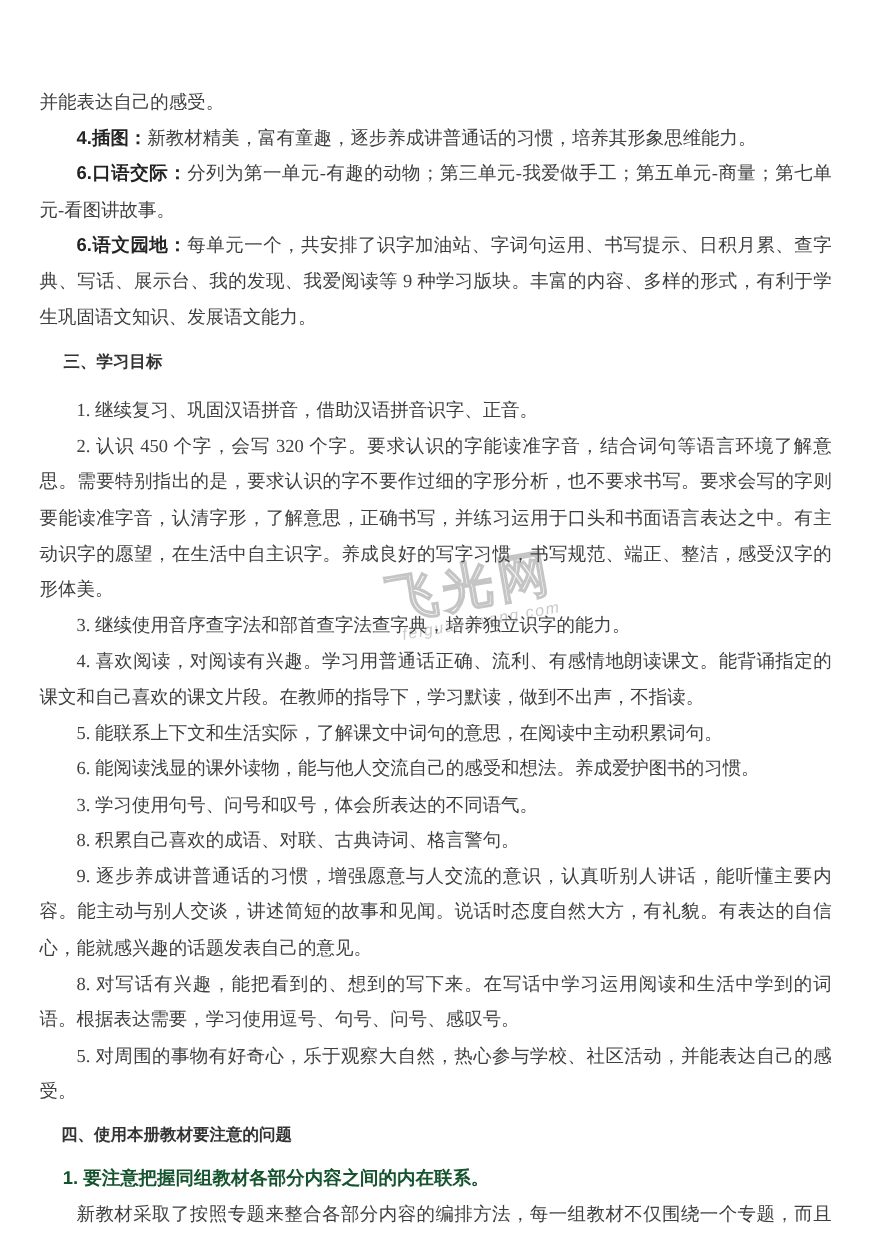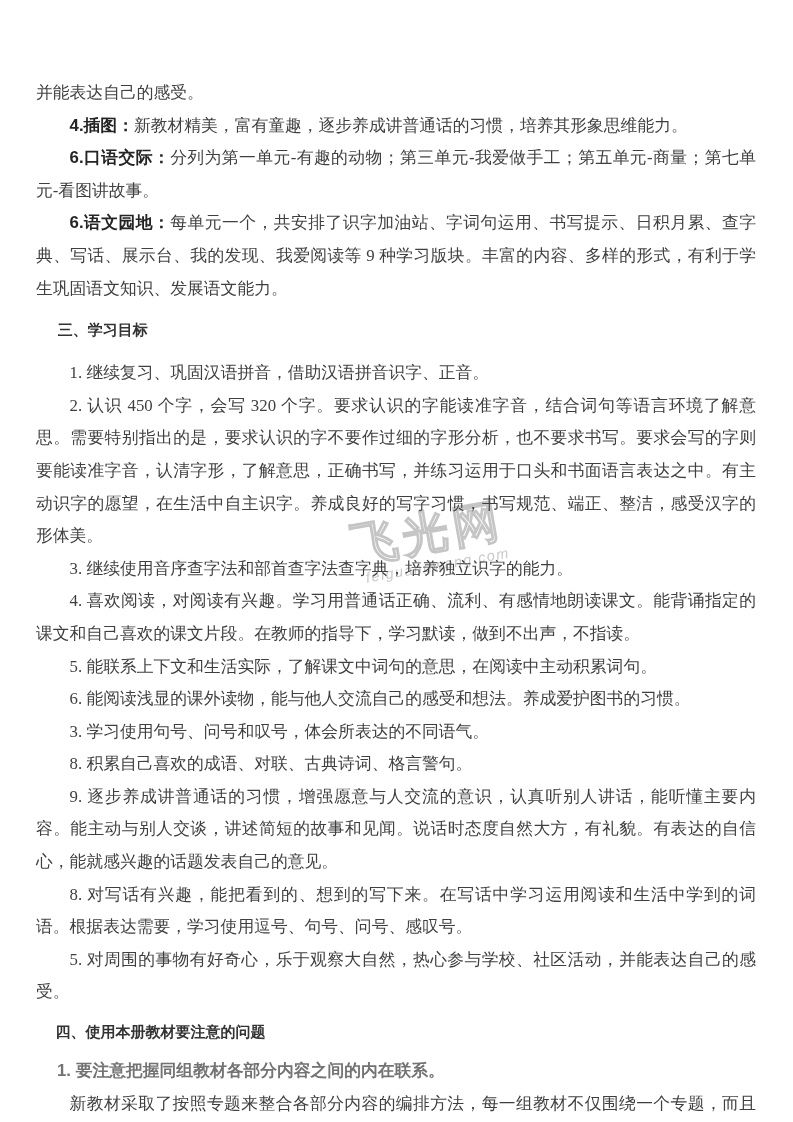--- a/index.html
+++ b/index.html
@@ -35,21 +35,21 @@
     font-size:15px;
     line-height:30px;
     color:#333333;
     margin:10px 0 12px 0;
     text-indent:1.45em;
   }
   h2.sec.sec2{margin:8px 0 8px 0;text-indent:1.3em;font-family:Liberation Serif, serif;}
   p.subhead{
     font-family:"Liberation Sans","DejaVu Sans",sans-serif;
     font-weight:bold;
-    color:#737373;
+    color:#14532d;
     text-indent:1.25em !important;
   }
   .watermark{
     position:absolute;
     left:348px;top:522px;
     z-index:1;
     transform:rotate(-10deg);
     transform-origin:left top;
     text-align:left;
     pointer-events:none;

